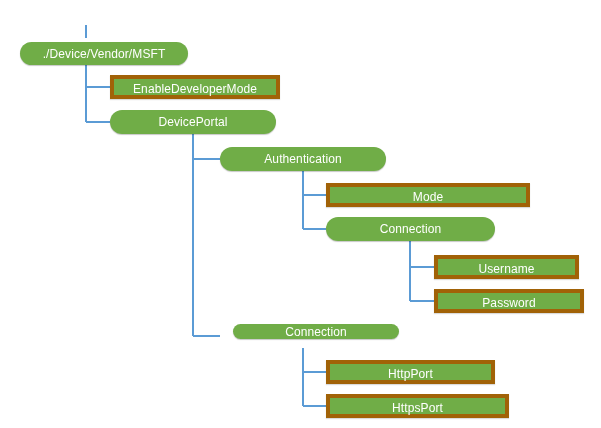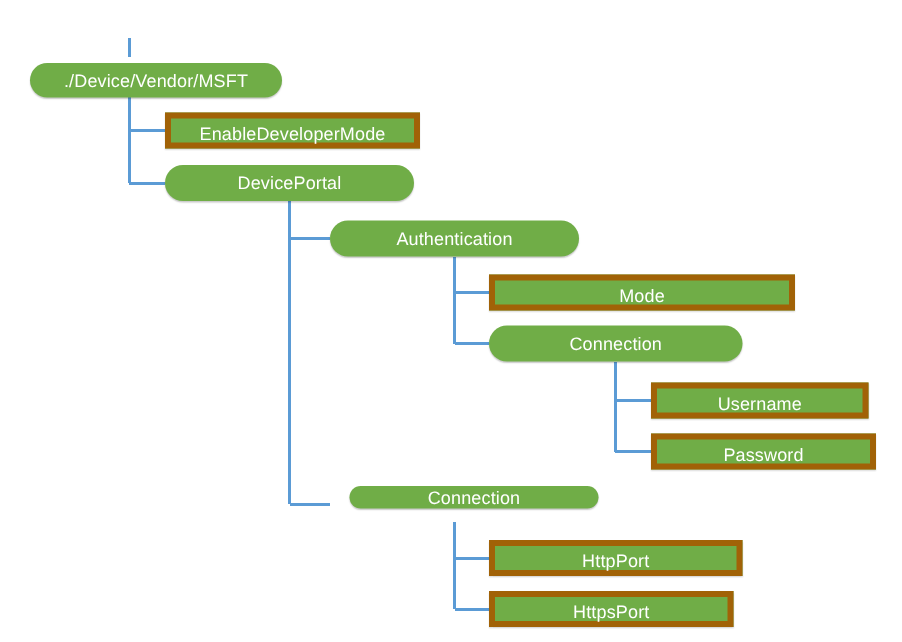--- a/index.html
+++ b/index.html
@@ -127,17 +127,17 @@
   </div>
 
   <div class="node rounded" style="left:233px; top:324px; width:166px; height:15px;">
     <span class="node-label">Connection</span>
   </div>
 
   <div class="node rect" style="left:326px; top:360px; width:169px; height:24px;">
     <span class="node-label">HttpPort</span>
   </div>
 
-  <div class="node rect" style="left:326px; top:394px; width:163px; height:24px;">
+  <div class="node rect" style="left:326px; top:394px; width:183px; height:24px;">
     <span class="node-label">HttpsPort</span>
   </div>
 
 </div>
 
 </body></html>

